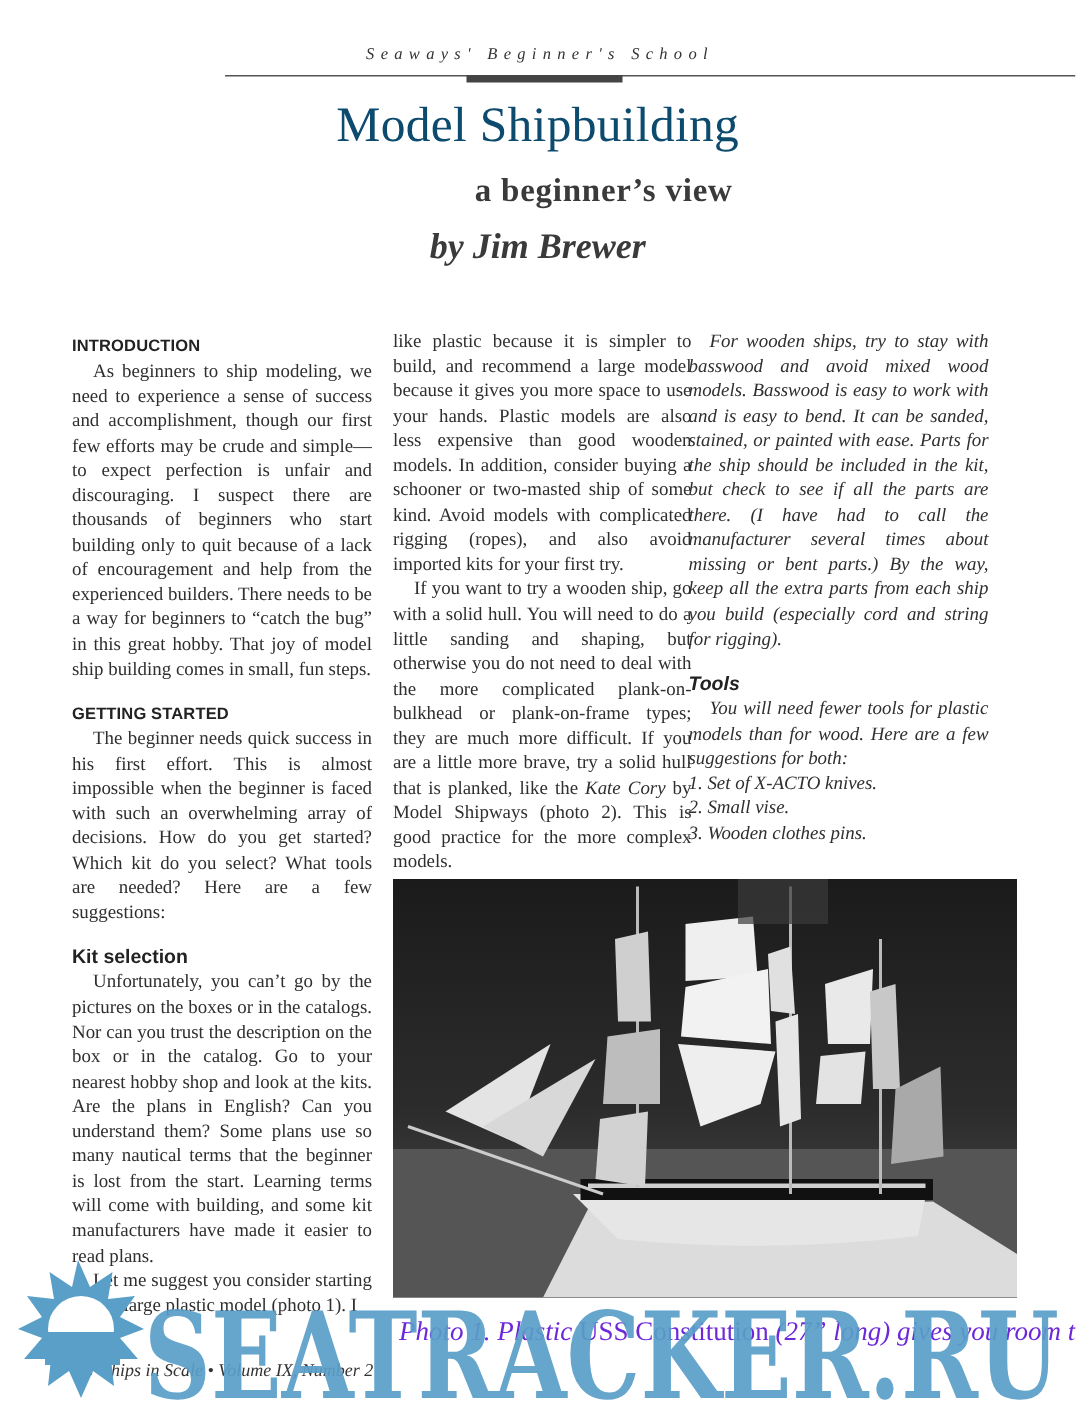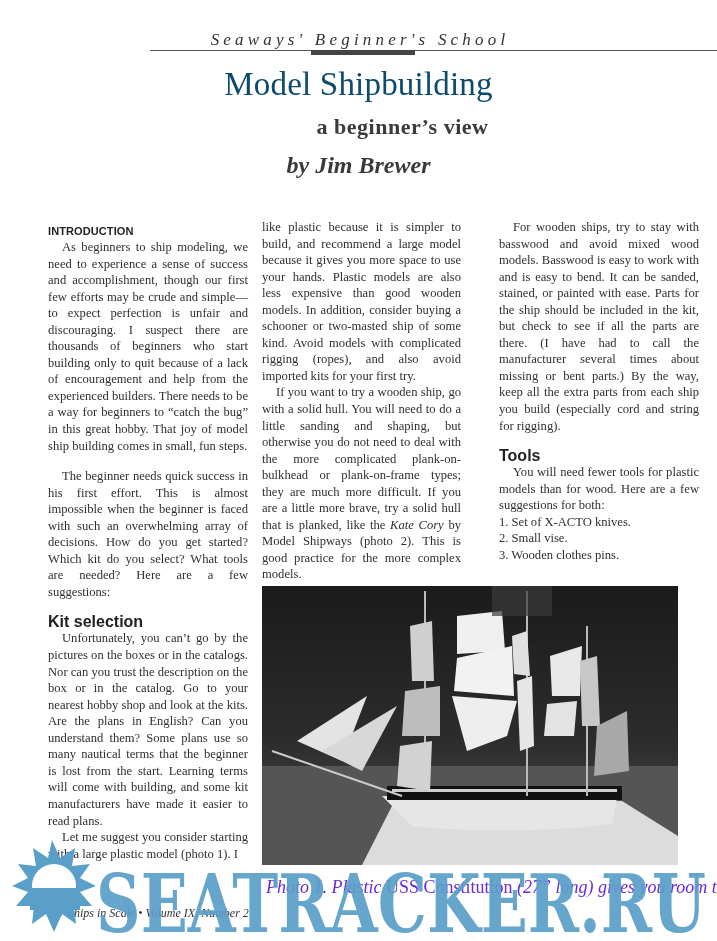--- a/index.html
+++ b/index.html
@@ -1,31 +1,31 @@
 <!DOCTYPE html>
 <html><head>
 <meta charset="utf-8">
 <style>
   html, body { margin: 0; padding: 0; }
   body { width: 717px; height: 941px; background: #ffffff; position: relative; overflow: hidden; color: #2b2b2b; font-family: "Liberation Serif", "DejaVu Serif", serif; }
-  .header-label { position: absolute; left: 150px; width: 420px; top: 30px; text-align: center; font-style: italic; font-size: 17px; letter-spacing: 4.2px; color: #333; }
+  .header-label { position: absolute; left: 150px; width: 420px; top: 30px; text-align: center; font-style: italic; font-size: 11px; letter-spacing: 4.2px; color: #333; }
   .header-rule { position: absolute; left: 150px; right: 0; top: 50px; height: 1px; background: #555; }
   .header-bar { position: absolute; left: 311px; width: 104px; top: 50px; height: 5px; background: #444; }
   .title { position: absolute; left: 0; width: 717px; top: 66px; text-align: center; font-size: 33px; font-weight: normal; color: #0c4a6e; letter-spacing: 0.2px; }
   .subtitle { position: absolute; left: 0; width: 717px; top: 114px; text-align: center; font-size: 22px; font-weight: bold; color: #3a3a3a; letter-spacing: 0.5px; padding-left: 44px; }
   .byline { position: absolute; left: 0; width: 717px; top: 152px; text-align: center; font-size: 24px; font-style: italic; font-weight: bold; color: #3a3a3a; }
 
   .col { position: absolute; font-size: 12.6px; line-height: 16.55px; text-align: justify; color: #2f2f2f; }
   .col p { margin: 0; text-indent: 14px; }
   .col p.noindent { text-indent: 0; }
   .col1 { left: 48px; width: 200px; top: 223px; }
   .col2 { left: 262px; width: 199px; top: 219px; }
-  .col3 { left: 499px; width: 200px; top: 219px; }
+  .col3 { left: 459px; width: 200px; top: 219px; font-style: italic; }
   .h-caps { font-family: "Liberation Sans", "DejaVu Sans", sans-serif; font-weight: bold; font-size: 11px; letter-spacing: 0.1px; margin: 0; line-height: 16px; color: #222; }
-  .h-sub { font-family: "Liberation Sans", "DejaVu Sans", sans-serif; font-weight: bold; font-size: 16px; margin: 0; line-height: 16px; color: #222; }
+  .h-sub { font-family: "Liberation Sans", "DejaVu Sans", sans-serif; font-weight: bold; font-size: 13px; margin: 0; line-height: 16px; color: #222; }
   .gap { height: 14px; }
   .list { margin: 0; padding: 0; list-style: none; }
   .list li { text-indent: 0; }
   em { font-style: italic; }
 
   .photo { position: absolute; left: 262px; top: 586px; width: 416px; height: 279px; background: #262626; overflow: hidden; }
   .photo svg { display: block; }
   .caption { position: absolute; left: 266px; top: 877px; font-size: 18px; font-style: italic; color: #6d28d9; white-space: nowrap; }
   .footer { position: absolute; left: 49px; top: 905px; font-size: 12px; font-style: italic; color: #333; white-space: nowrap; }
   .footer .pg { font-style: normal; font-size: 13px; margin-right: 6px; }
@@ -40,20 +40,21 @@
 <div class="header-bar"></div>
 
 <div class="title">Model Shipbuilding</div>
 <div class="subtitle">a beginner’s view</div>
 <div class="byline">by Jim Brewer</div>
 
 <div class="col col1">
   <h3 class="h-caps">INTRODUCTION</h3>
   <p>As beginners to ship modeling, we need to experience a sense of success and accomplishment, though our first few efforts may be crude and simple—to expect perfection is unfair and discouraging. I suspect there are thousands of beginners who start building only to quit because of a lack of encouragement and help from the experienced builders. There needs to be a way for beginners to “catch the bug” in this great hobby. That joy of model ship building comes in small, fun steps.</p>
   <div class="gap"></div>
+  <h3 class="h-caps">GETTING STARTED</h3>
   <p>The beginner needs quick success in his first effort. This is almost impossible when the beginner is faced with such an overwhelming array of decisions. How do you get started? Which kit do you select? What tools are needed? Here are a few suggestions:</p>
   <div class="gap"></div>
   <h4 class="h-sub">Kit selection</h4>
   <p>Unfortunately, you can’t go by the pictures on the boxes or in the catalogs. Nor can you trust the description on the box or in the catalog. Go to your nearest hobby shop and look at the kits. Are the plans in English? Can you understand them? Some plans use so many nautical terms that the beginner is lost from the start. Learning terms will come with building, and some kit manufacturers have made it easier to read plans.</p>
   <p>Let me suggest you consider starting with a large plastic model (photo 1). I</p>
 </div>
 
 <div class="col col2">
   <p class="noindent">like plastic because it is simpler to build, and recommend a large model because it gives you more space to use your hands. Plastic models are also less expensive than good wooden models. In addition, consider buying a schooner or two-masted ship of some kind. Avoid models with complicated rigging (ropes), and also avoid imported kits for your first try.</p>
   <p><span>If you want to try a wooden ship, go with a solid hull. You will need to do a little sanding and shaping, but otherwise you do not need to deal with the more complicated plank-on-bulkhead or plank-on-frame types; they are much more difficult. If you are a little more brave, try a solid hull that is planked, like the </span><em>Kate Cory</em><span> by Model Shipways (photo 2). This is good practice for the more complex models.</span></p>

